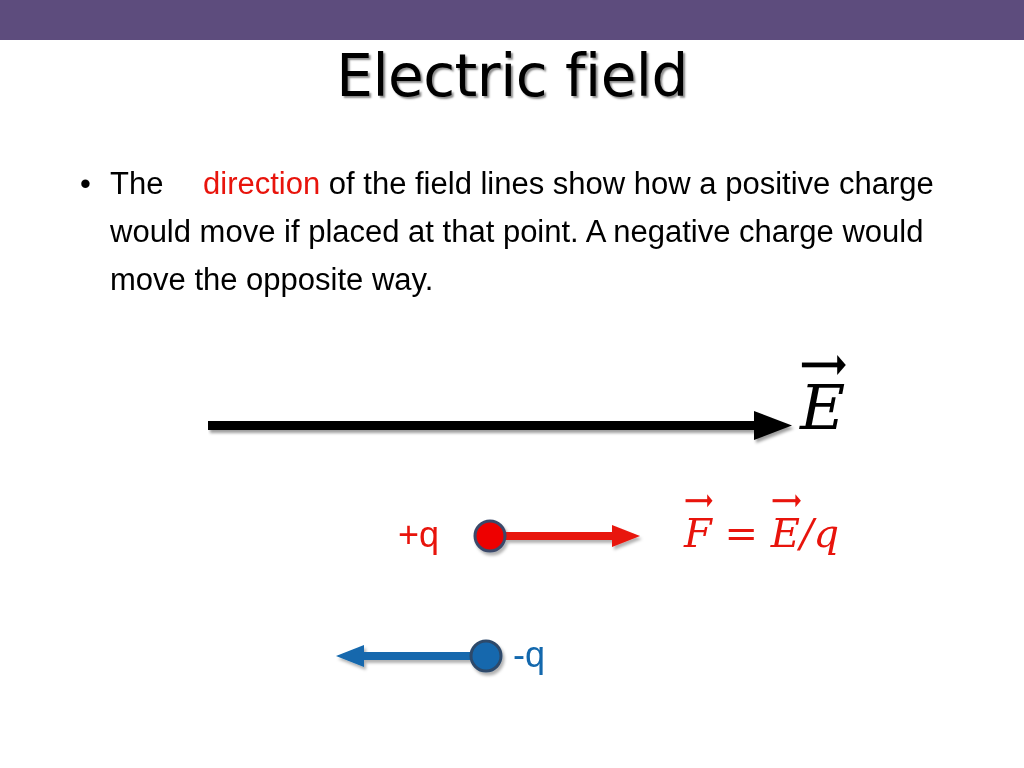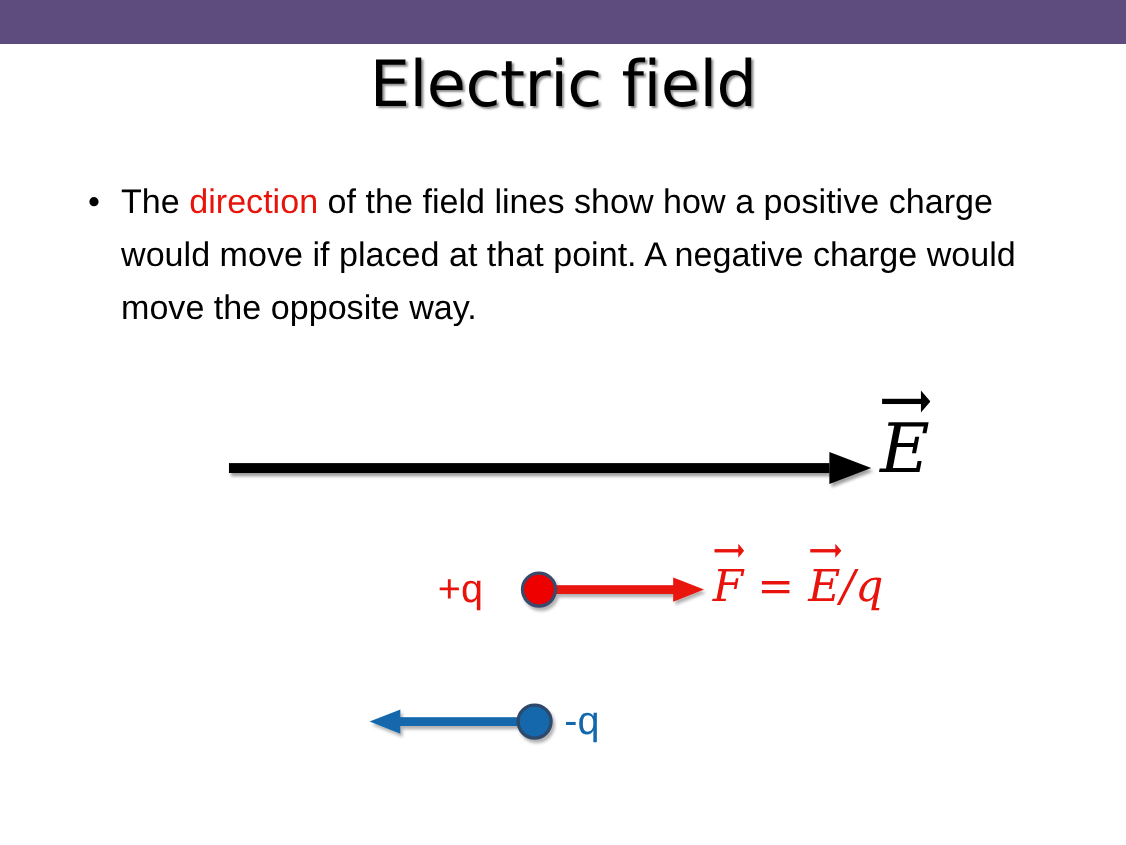--- a/index.html
+++ b/index.html
@@ -67,21 +67,21 @@
     color: #000000;
   }
   .bullet-dot {
     position: absolute;
     left: 8px;
     top: 0;
     font-size: 31px;
     line-height: 48px;
     color: #000000;
   }
-  .hl-red { color: #e8140c; }
+  .hl-red { color: #e8140c; margin-left: 31px; }
 
   
   .field-arrow {
     position: absolute;
     left: 208px;
     top: 400px;
     width: 590px;
     height: 52px;
   }
 
@@ -111,21 +111,21 @@
   }
   .pos-arrow {
     position: absolute;
     left: 462px;
     top: 512px;
     width: 182px;
     height: 50px;
   }
   .pos-eq {
     position: absolute;
-    left: 648px;
+    left: 684px;
     top: 505px;
     font-family: "DejaVu Serif", serif;
     font-style: italic;
     font-size: 40px;
     line-height: 56px;
     color: #e8140c;
     white-space: nowrap;
   }
 
   

